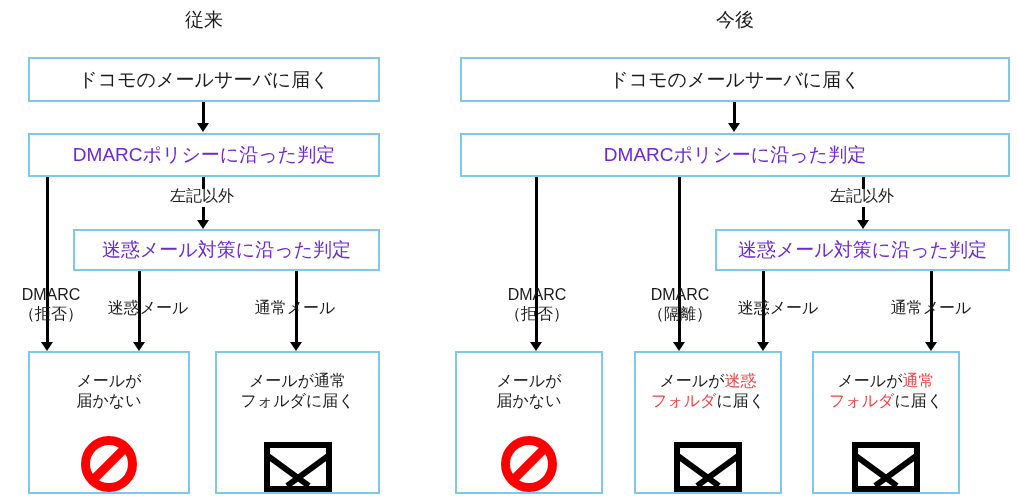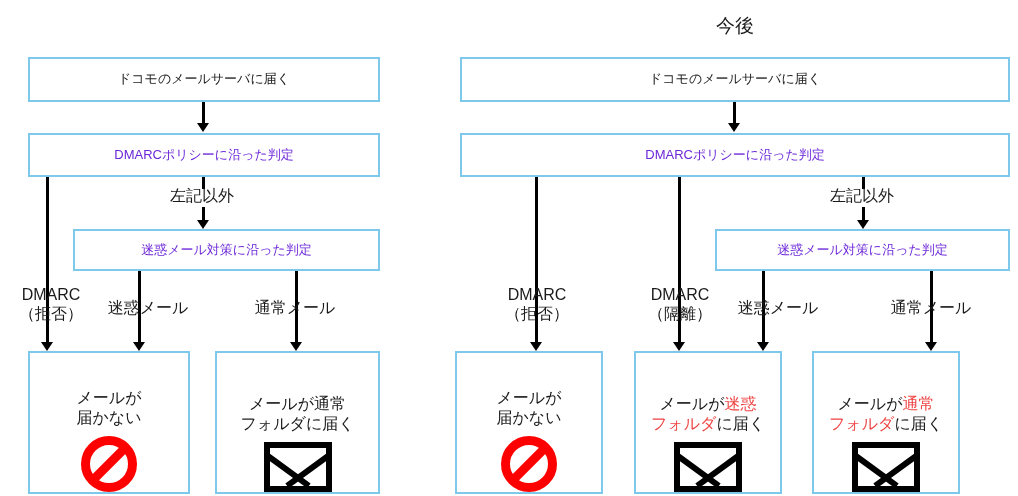--- a/index.html
+++ b/index.html
@@ -33,32 +33,32 @@
   .box {
     box-sizing: border-box;
     border: 2px solid #7ec8eb;
     background: #ffffff;
     display: flex;
     align-items: center;
     justify-content: center;
     text-align: center;
   }
   .box-label {
-    font-size: 13px;
+    font-size: 19px;
     line-height: 1.15;
     color: #1a1a1a;
     white-space: nowrap;
   }
   .box-label.red { color: #6d28d9; }
 
   
   .box.terminal {
     flex-direction: column;
-    justify-content: flex-end;
-    padding-top: 26px;
+    justify-content: space-between;
+    padding-top: 18px;
   }
   .terminal-text {
     font-size: 16px;
     line-height: 1.25;
     color: #1a1a1a;
     text-align: center;
     white-space: nowrap;
   }
   .terminal-text .hl { color: #ef4444; }
 
@@ -138,20 +138,21 @@
     top: -13px;
     right: 10px;
     transform: rotate(54deg);
   }
 </style>
 </head>
 <body>
 
 <div id="canvas">
 
+  <div class="abs section-title" style="left:144px; top:10px; width:120px;">従来</div>
 
   <div class="abs box" style="left:28px; top:57px; width:352px; height:45px;">
     <span class="box-label">ドコモのメールサーバに届く</span>
   </div>
 
   <div class="abs vline" style="left:202px; top:102px; height:22px;"></div>
   <div class="abs arrowhead" style="left:197px; top:123px;"></div>
 
   <div class="abs box" style="left:28px; top:133px; width:352px; height:44px;">
     <span class="box-label red">DMARCポリシーに沿った判定</span>
@@ -194,21 +195,21 @@
   <div class="abs box terminal" style="left:215px; top:351px; width:165px; height:143px;">
     <div class="terminal-text">
       <div>メールが通常</div>
       <div>フォルダに届く</div>
     </div>
     <div class="icon-wrap">
       <div class="envelope"></div>
     </div>
   </div>
 
-  <div class="abs section-title" style="left:675px; top:16px; width:120px;">今後</div>
+  <div class="abs section-title" style="left:675px; top:10px; width:120px;">今後</div>
 
   <div class="abs box" style="left:460px; top:57px; width:550px; height:45px;">
     <span class="box-label">ドコモのメールサーバに届く</span>
   </div>
 
   <div class="abs vline" style="left:733px; top:102px; height:22px;"></div>
   <div class="abs arrowhead" style="left:728px; top:123px;"></div>
 
   <div class="abs box" style="left:460px; top:133px; width:550px; height:44px;">
     <span class="box-label red">DMARCポリシーに沿った判定</span>

